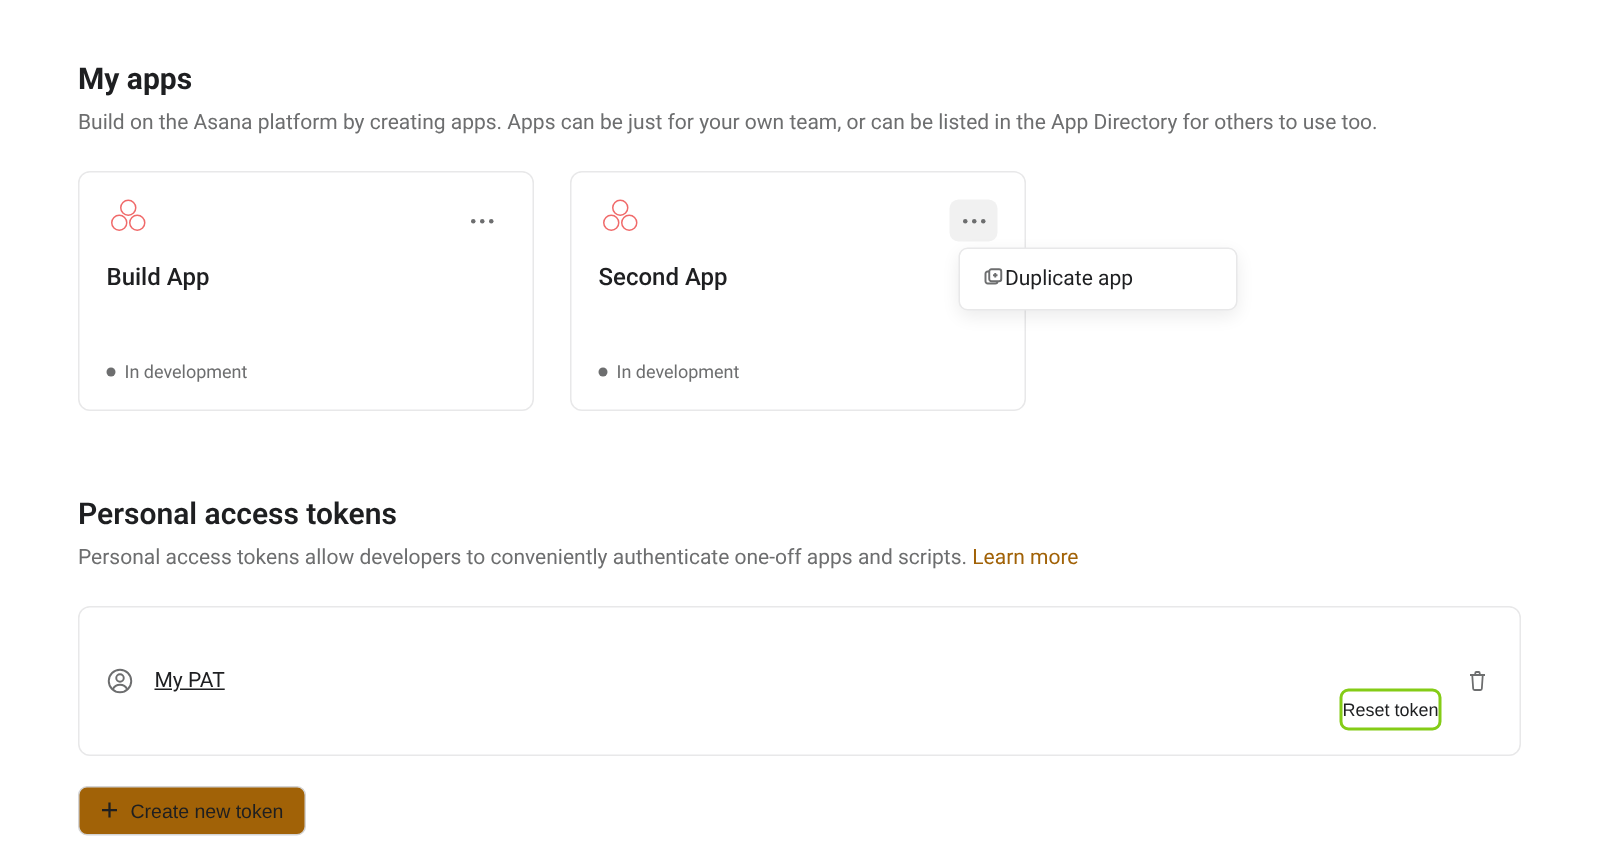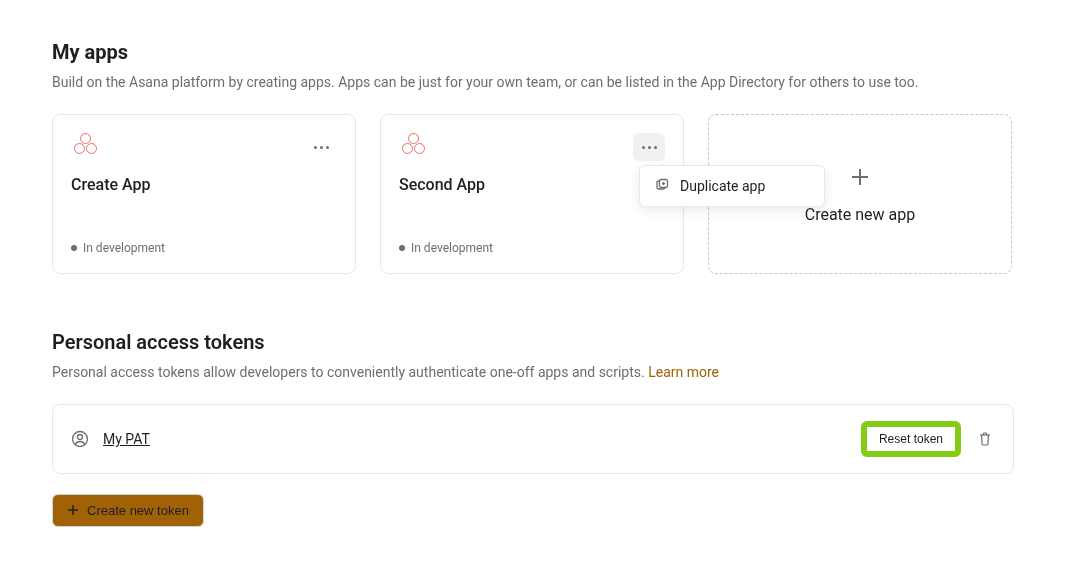--- a/index.html
+++ b/index.html
@@ -150,21 +150,20 @@
       border-radius: 6px;
       box-shadow: 0 4px 12px rgba(0,0,0,0.08);
       padding: 4px 0;
       min-width: 186px;
       z-index: 10;
     }
     .dropdown-item {
       padding: 8px 14px;
       display: flex;
       align-items: center;
-      gap: 10px;
       cursor: pointer;
       font-size: 14px;
       color: #1e1f21;
     }
     .duplicate-icon {
       width: 16px;
       height: 16px;
       display: flex;
       align-items: center;
       justify-content: center;
@@ -201,27 +200,28 @@
       color: #6d6e6f;
       flex-shrink: 0;
     }
     .pat-name {
       font-size: 14px;
       color: #1e1f21;
       flex: 1;
       text-decoration: underline;
     }
     .reset-button {
-      border: 6px solid #84cc16;
+      border: 2px solid #84cc16;
       background: #fff;
       border-radius: 6px;
-      padding: 5px 12px;
+      padding: 5px 0;
       font-size: 12px;
       color: #1e1f21;
       cursor: pointer;
+      margin-top: 38px;
     }
     .trash-button {
       border: none;
       background: transparent;
       cursor: pointer;
       width: 20px;
       height: 20px;
       color: #6d6e6f;
       display: flex;
       align-items: center;
@@ -266,21 +266,21 @@
         </div>
       </div>
       <button class="more-button">
         <span class="more-dots">
           <span></span>
             <span></span>
             <span></span>
         </span>
       </button>
     </div>
-    <div class="app-name">Create App</div>
+    <div class="app-name">Build App</div>
     <div class="app-status">
       <span class="status-dot"></span>
       <span>In development</span>
     </div>
   </div>
 
   <div class="app-card">
     <div class="app-card-header">
       <div class="app-icon">
         <div class="top-circle"></div>
@@ -312,29 +312,20 @@
             <rect x="5.5" y="1.5" width="8" height="8" rx="1.5" fill="#fff"></rect>
             <line x1="9.5" y1="4" x2="9.5" y2="7"></line>
             <line x1="8" y1="5.5" x2="11" y2="5.5"></line>
           </svg>
         </span>
         <span>Duplicate app</span>
       </div>
     </div>
   </div>
 
-  <div class="create-card">
-    <span class="plus-icon">
-      <svg width="22" height="22" viewBox="0 0 22 22" stroke="currentColor" stroke-width="2">
-        <line x1="11" y1="3" x2="11" y2="19"></line>
-        <line x1="3" y1="11" x2="19" y2="11"></line>
-      </svg>
-    </span>
-    <span class="create-label">Create new app</span>
-  </div>
 </div>
 
 
 <h2 class="section-title">Personal access tokens</h2>
 <p class="section-subtitle">
   <span>Personal access tokens allow developers to conveniently authenticate one-off apps and scripts. </span><a class="link">Learn more</a>
 </p>
 
 <div class="pat-row">
   <span class="user-icon">

